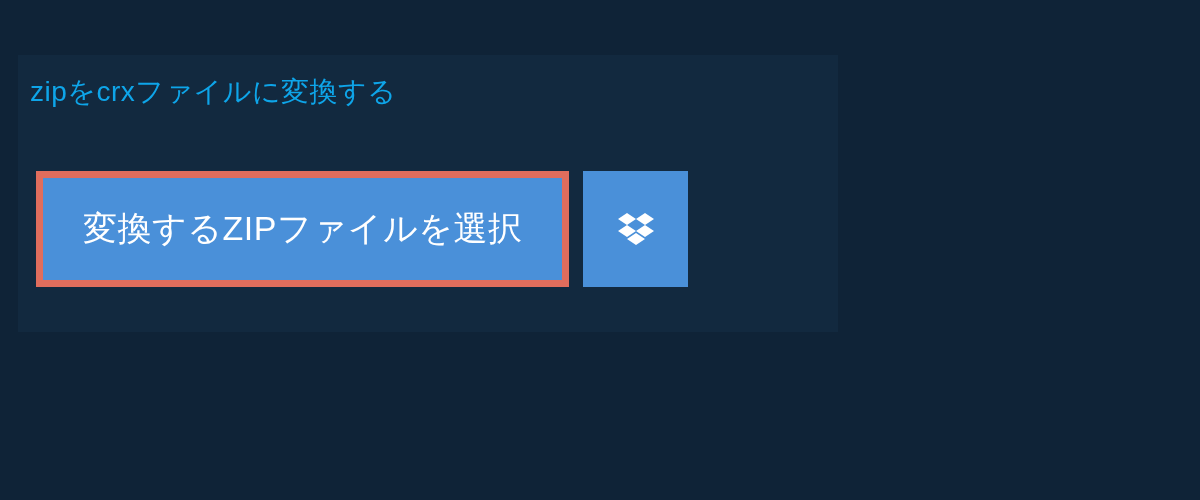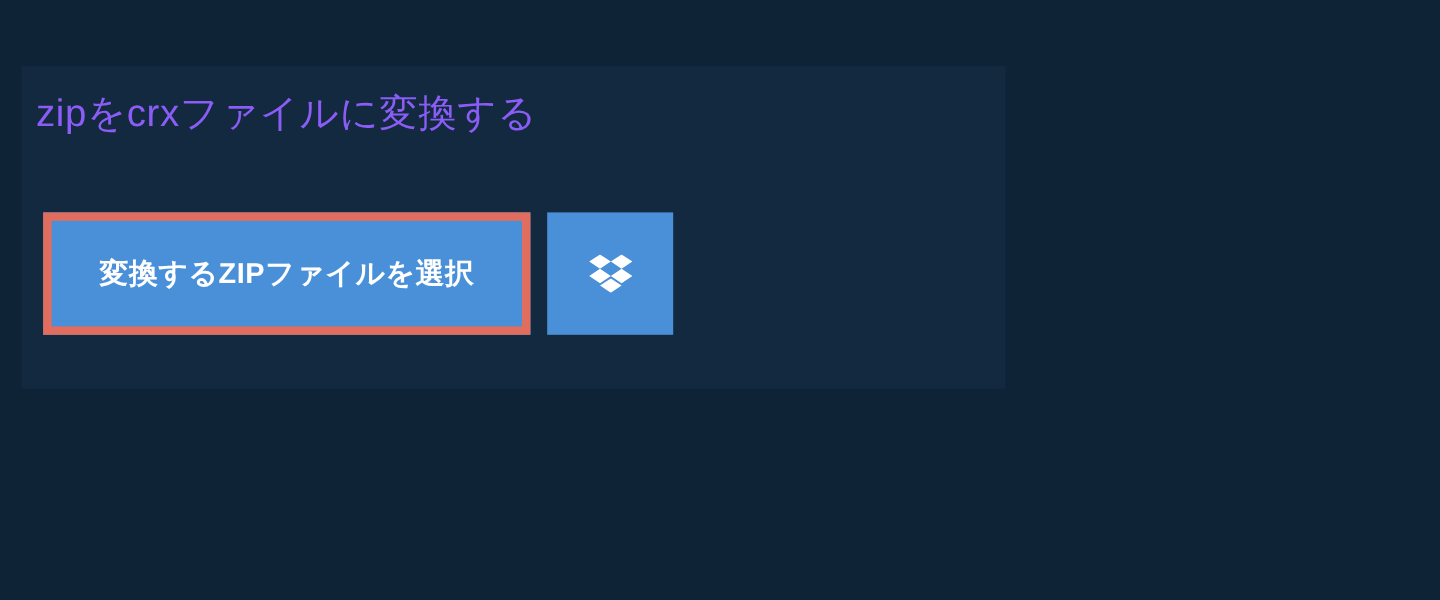--- a/index.html
+++ b/index.html
@@ -19,39 +19,39 @@
       margin-top: 55px;
       margin-left: 18px;
       width: 820px;
       padding-bottom: 45px;
     }
     .title-bar {
       display: inline-block;
       padding: 18px 30px 18px 12px;
     }
     .title-text {
-      color: #8b5cf6;
-      font-size: 32px;
+      color: #0ea5e9;
+      font-size: 28px;
       font-weight: 400;
       letter-spacing: 0.5px;
     }
     .button-row {
       display: flex;
       margin-top: 42px;
       margin-left: 18px;
       gap: 14px;
     }
     .select-button {
       background-color: #4a90d9;
       border: 7px solid #e06d5d;
       color: #ffffff;
-      font-size: 24px;
+      font-size: 34px;
       padding: 28px 40px;
       cursor: pointer;
-      font-weight: 700;
+      font-weight: 400;
       letter-spacing: 0.5px;
     }
     .dropbox-button {
       background-color: #4a90d9;
       border: none;
       width: 105px;
       display: flex;
       align-items: center;
       justify-content: center;
       cursor: pointer;

